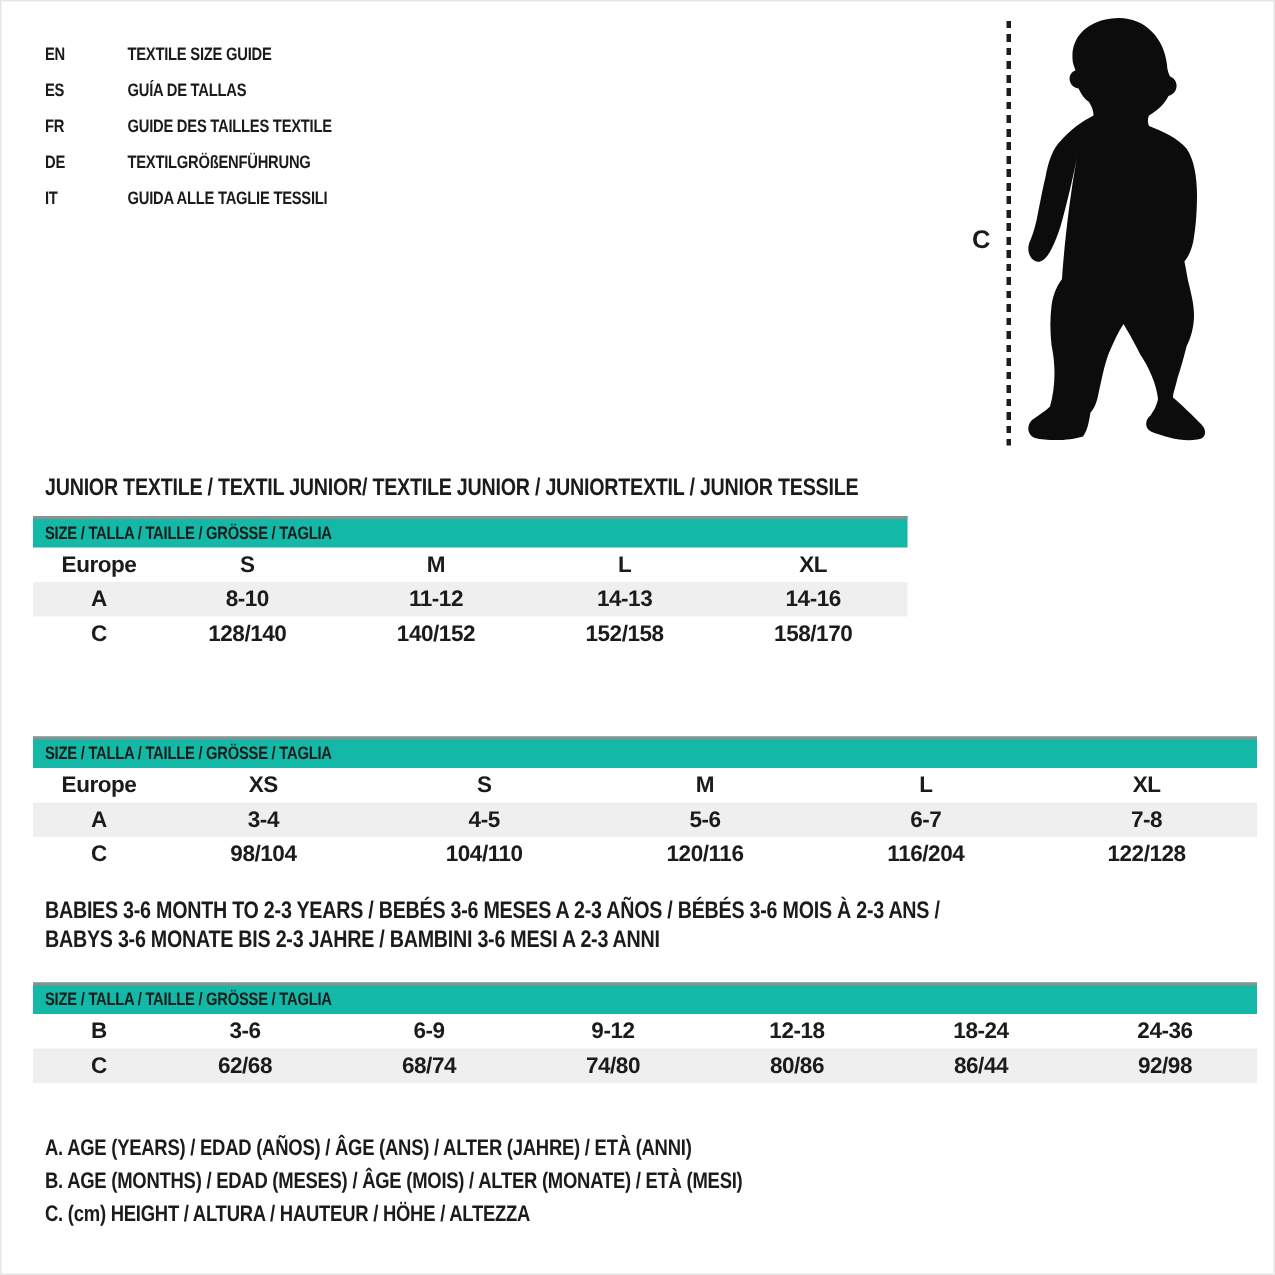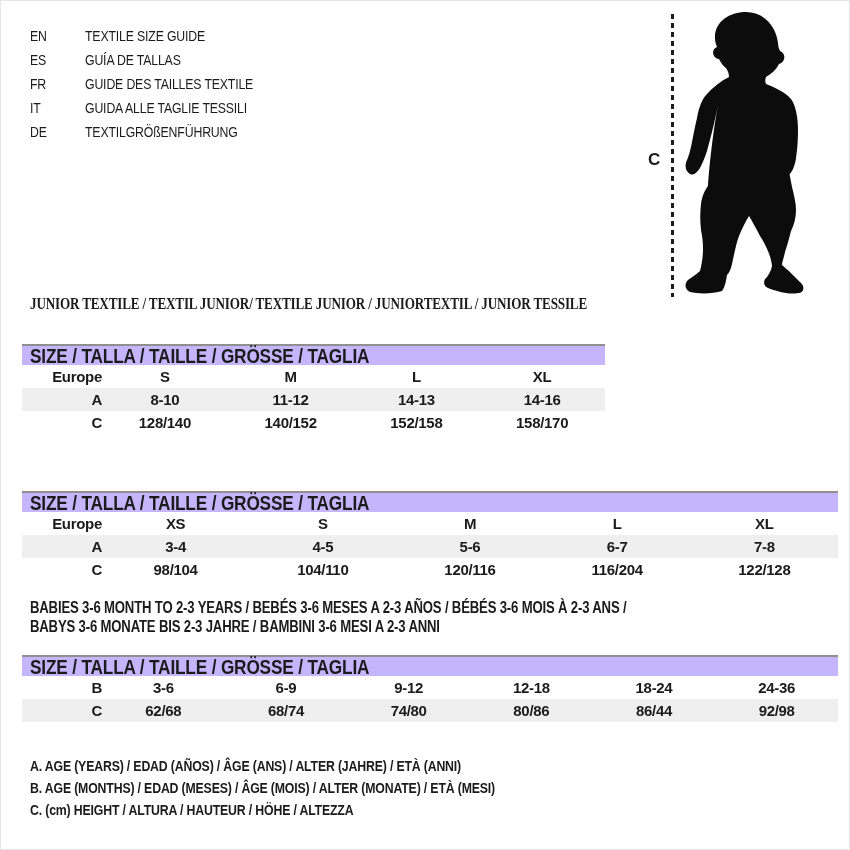--- a/index.html
+++ b/index.html
@@ -7,49 +7,49 @@
     width:850px;height:850px;background:#ffffff;
     font-family:"Liberation Sans","DejaVu Sans",sans-serif;
     color:#1b1b1b;position:relative;overflow:hidden;
   }
   .page{position:absolute;inset:0;box-shadow:inset 0 0 0 1px #e6e6e6;}
 
   .cond{display:inline-block;transform:scaleX(0.82);transform-origin:0 50%;white-space:nowrap;letter-spacing:-0.2px;}
 
   
   .lang-list{position:absolute;left:30px;top:24px;}
-  .lang-row{display:flex;height:24px;line-height:24px;font-size:15px;font-weight:400;align-items:flex-end;}
+  .lang-row{display:flex;height:24px;line-height:24px;font-size:12px;font-weight:700;align-items:flex-end;}
   .lang-row .code{width:55px;flex:0 0 55px;}
 
   
   .measure-line{position:absolute;left:671px;top:14px;width:3px;height:283px;
     background:repeating-linear-gradient(to bottom,#1c1c1c 0 5px,transparent 5px 9px);}
   .fig-label{position:absolute;left:648px;top:150px;font-size:17px;font-weight:700;}
   .silhouette{position:absolute;left:684px;top:6px;}
 
   
   .sec-title{position:absolute;left:30px;margin:0;font-size:16px;font-weight:700;line-height:19px;}
   .sec-title .sub{font-size:11px;vertical-align:-3px;}
-  #junior-title{top:294px;font-family:Liberation Serif, serif;}
+  #junior-title{top:316px;}
   #children-title{top:454px;}
   #babies-title{top:598px;}
 
   .size-table{position:absolute;left:22px;}
   #junior-table{top:344px;width:583px;}
   #children-table{top:491px;width:816px;}
   #babies-table{top:655px;width:816px;}
 
-  .thead{background:#c4b5fd;border-top:2px solid #8f8f8f;height:19px;line-height:19px;
-    padding-left:8px;font-size:21px;font-weight:700;}
+  .thead{background:#14b8a6;border-top:2px solid #8f8f8f;height:19px;line-height:19px;
+    padding-left:8px;font-size:12px;font-weight:700;}
   .trow{display:grid;height:23px;align-items:center;font-size:15px;font-weight:700;letter-spacing:-0.3px;}
   .cols4{grid-template-columns:80px repeat(4,1fr);}
   .cols5{grid-template-columns:80px repeat(5,1fr);}
   .cols6{grid-template-columns:80px repeat(6,1fr);}
   .trow.shaded{background:#efefef;}
-  .trow .rlabel{padding-left:8px;text-align:right;}
+  .trow .rlabel{padding-left:8px;text-align:center;}
   .trow .cell{text-align:center;}
 
   
   .footnotes{position:absolute;left:30px;top:755px;font-size:15px;font-weight:700;}
   .footnotes .fline{height:22px;line-height:22px;}
 </style>
 </head>
 <body>
 
 <div class="page">
@@ -61,26 +61,26 @@
     </div>
     <div class="lang-row">
       <span class="code"><span class="cond">ES</span></span>
       <span class="cond">GUÍA DE TALLAS</span>
     </div>
     <div class="lang-row">
       <span class="code"><span class="cond">FR</span></span>
       <span class="cond">GUIDE DES TAILLES TEXTILE</span>
     </div>
     <div class="lang-row">
+      <span class="code"><span class="cond">DE</span></span>
+      <span class="cond">TEXTILGRÖßENFÜHRUNG</span>
+    </div>
+    <div class="lang-row">
       <span class="code"><span class="cond">IT</span></span>
       <span class="cond">GUIDA ALLE TAGLIE TESSILI</span>
-    </div>
-    <div class="lang-row">
-      <span class="code"><span class="cond">DE</span></span>
-      <span class="cond">TEXTILGRÖßENFÜHRUNG</span>
     </div>
   </div>
 
   <div class="measure-line"></div>
   <span class="fig-label">C</span>
   <svg class="silhouette" width="122" height="296" viewBox="0 0 122 296">
     <path fill="#0c0c0c" d="M62,6
       C79,6 92,19 94,37 C94,40 95,43 96,45 C102,47 102,56 95,58
       C92,64 87,68 82,71 C81,73 81,76 82,78
       C92,82 101,86 107,93 C112,100 114,112 114,124

